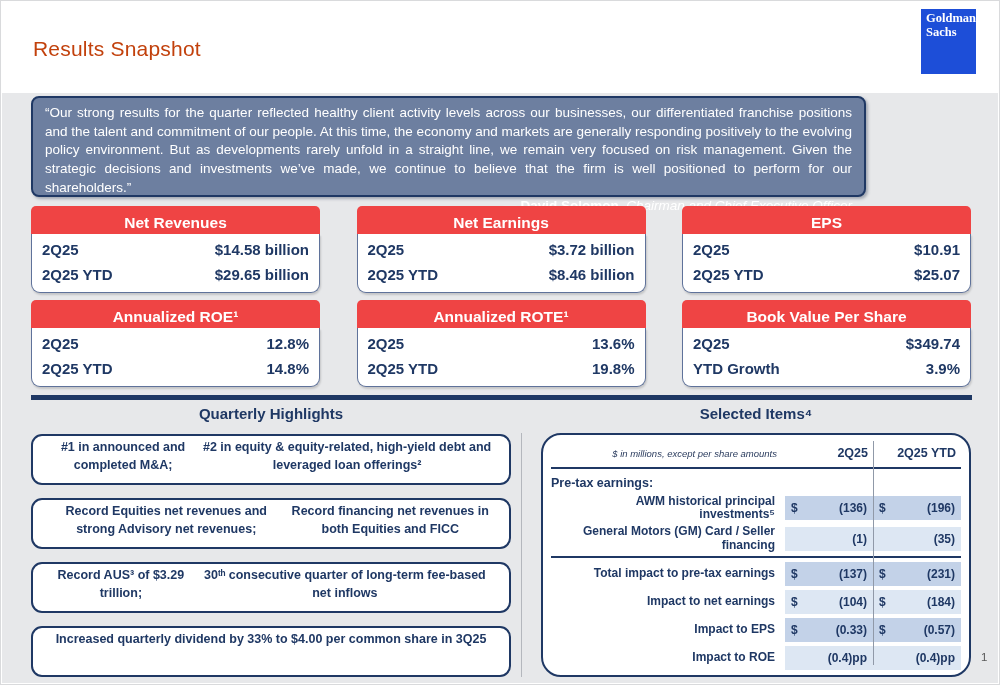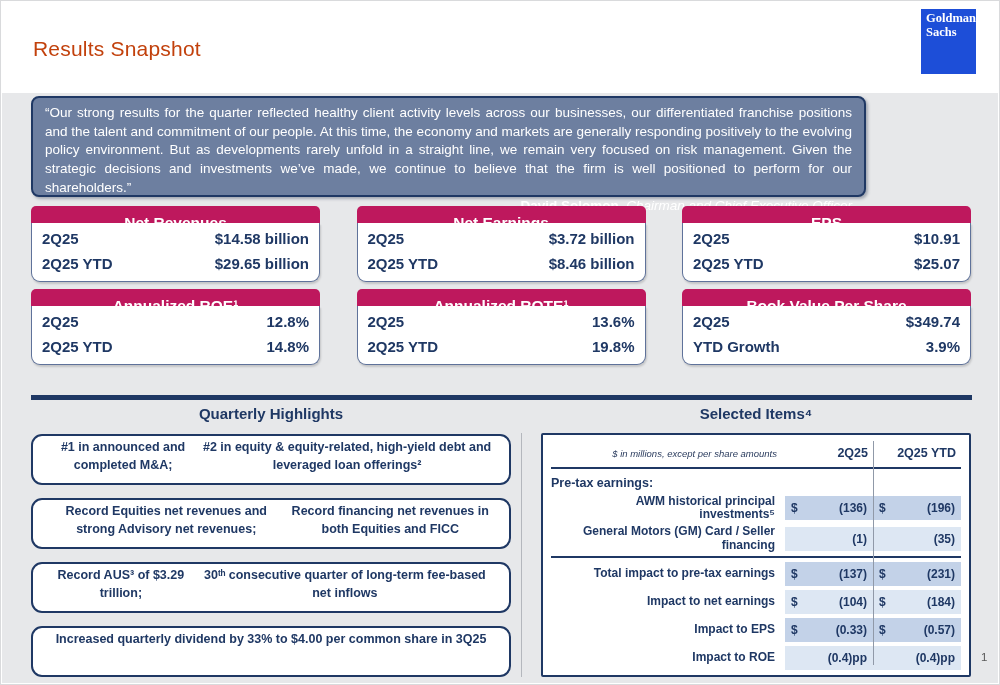--- a/index.html
+++ b/index.html
@@ -16,41 +16,41 @@
                border:2px solid #1f3864; border-radius:8px; padding:6px 12px 4px; color:#fff;
                box-shadow:2px 2px 3px rgba(80,90,110,.45); }
   .quote-text { font-size:13.5px; line-height:1.38; text-align:justify; }
   .quote-attr { text-align:right; font-size:13.5px; margin-top:1px; }
   .quote-attr .qname { font-weight:bold; }
   .quote-attr .qrole { font-style:italic; }
 
   .metric-grid { position:absolute; left:30px; top:205px; width:940px; display:grid;
                  grid-template-columns:289px 289px 289px; justify-content:space-between; row-gap:7px; }
   .metric-card { width:289px; }
-  .metric-card .mhead { background:#be185d; color:#fff; font-weight:bold; font-size:15.5px; text-align:center;
-                        height:17px; line-height:33px; border-radius:5px 5px 0 0; }
+  .metric-card .mhead { background:#ef4444; color:#fff; font-weight:bold; font-size:15.5px; text-align:center;
+                        height:28px; line-height:33px; border-radius:5px 5px 0 0; }
   .metric-card .mbody { background:#fff; border:1.5px solid #5f729a; border-top:none; border-radius:0 0 9px 9px;
                         padding:3px 10px 5px; box-shadow:1px 2px 2px rgba(0,0,0,.15); }
   .metric-row { display:flex; justify-content:space-between; font-weight:bold; color:#1f3864; font-size:15px; line-height:25px; }
 
   .section-divider { position:absolute; left:30px; top:394px; width:941px; height:5px; background:#1f3864; }
   .sec-head { position:absolute; top:404px; text-align:center; font-weight:bold; color:#1f3864; font-size:15px; }
   .sec-head.left { left:30px; width:480px; }
   .sec-head.right { left:540px; width:430px; }
 
   .hl-box { position:absolute; left:30px; width:480px; height:51px; background:#fff; border:2px solid #1f3864;
             border-radius:11px; display:flex; flex-direction:row; justify-content:center; text-align:center;
             font-weight:bold; color:#1f3864; font-size:12.5px; line-height:1.45; padding:2px 14px; }
   #hl0{top:433px} #hl1{top:497px} #hl2{top:561px} #hl3{top:625px}
   .hl-line:empty { display:none; }
 
   .v-divider { position:absolute; left:520px; top:432px; width:1px; height:244px; background:#b4b7bd; }
 
   .si-box { position:absolute; left:540px; top:432px; width:430px; height:244px; background:#fff;
-            border:2px solid #1f3864; border-radius:2px; padding:6px 8px; }
+            border:2px solid #1f3864; border-radius:20px; padding:6px 8px; }
   .tbl { position:relative; width:100%; height:100%; }
   .trow { display:grid; grid-template-columns:234px 88px 88px; align-items:center; }
   .thead-row { height:24px; }
   .tnote { font-style:italic; font-size:9.5px; color:#2b3c5e; text-align:right; padding-right:8px; }
   .tcolh { font-weight:bold; font-size:12.5px; color:#1f3864; text-align:right; padding-right:5px; }
   .trule { height:2px; background:#1f3864; margin:2px 0; }
   .tsection { font-weight:bold; font-size:12.5px; color:#1f3864; height:24px; line-height:24px; }
   .drow { margin-bottom:4px; }
   .tlabel { font-weight:bold; font-size:12px; color:#1f3864; text-align:right; padding-right:10px; line-height:1.1;margin-left:10px; }
   .tcell { display:flex; justify-content:space-between; align-items:center; height:24px; padding:0 6px;

